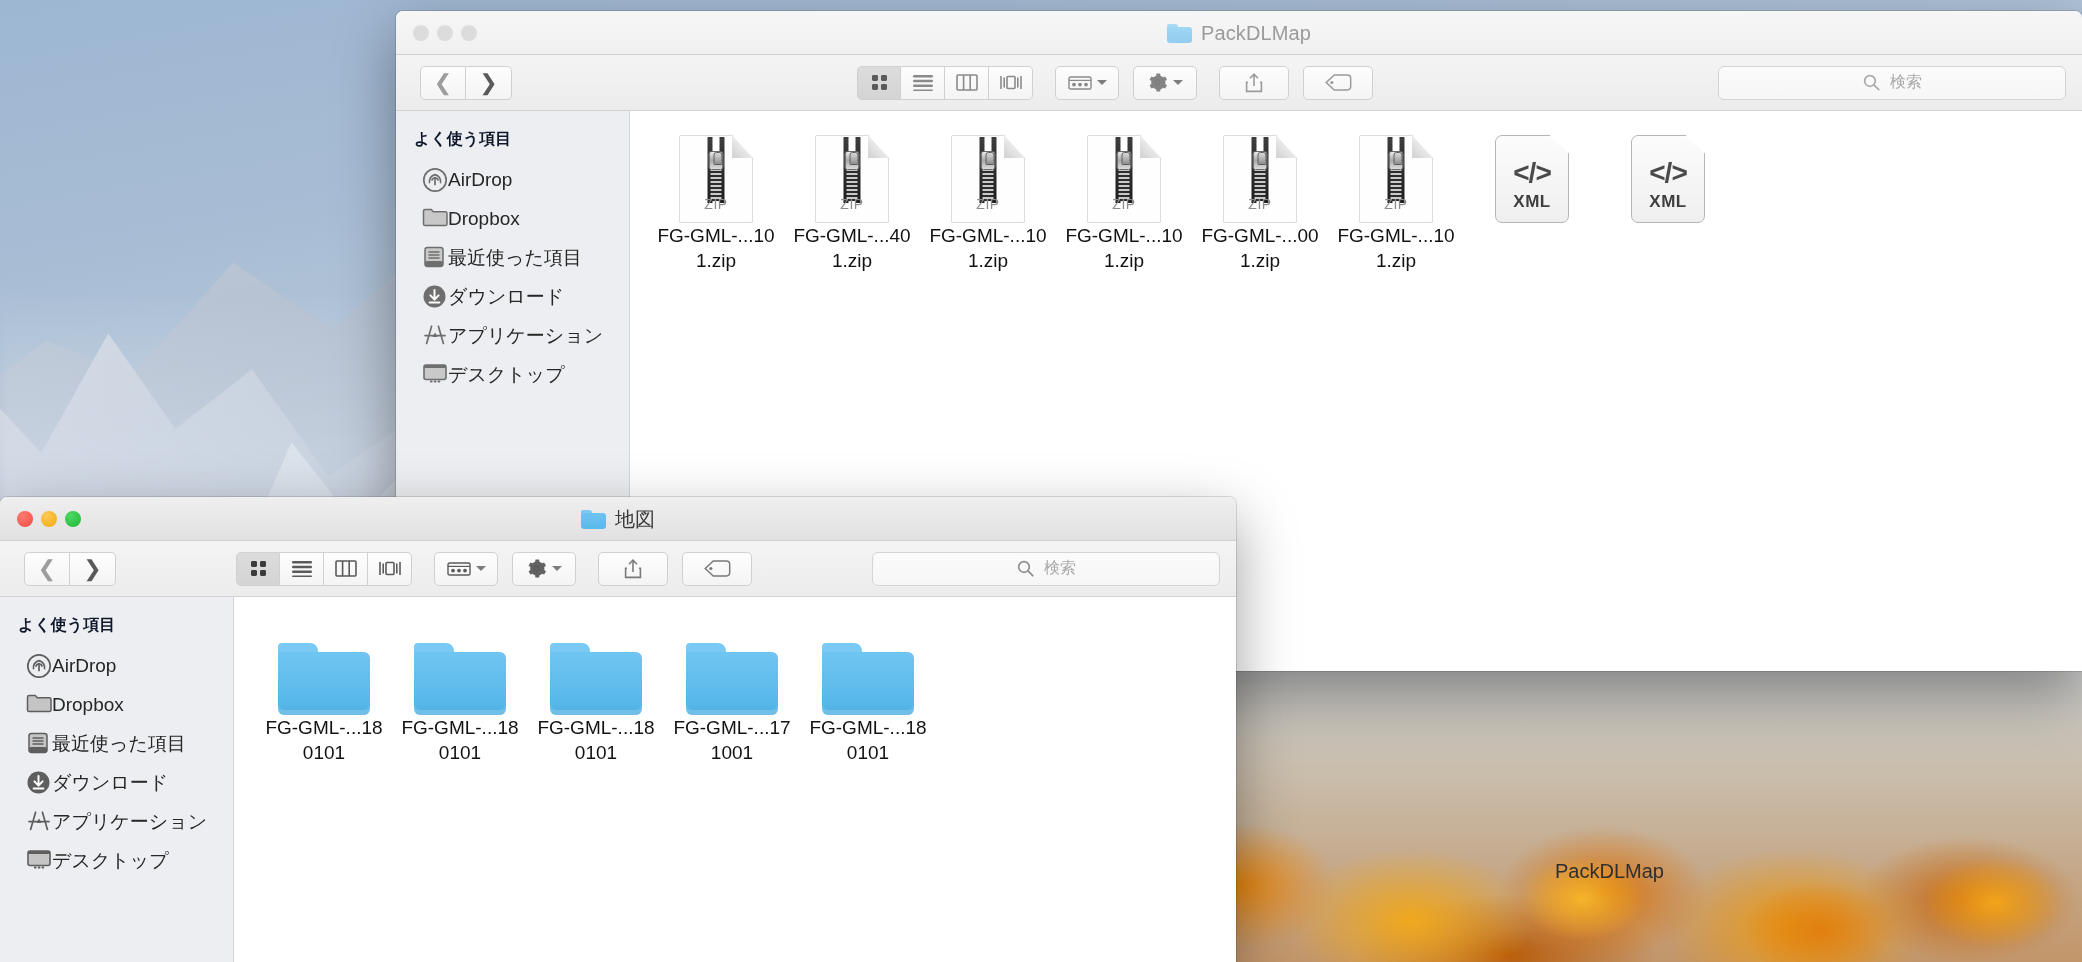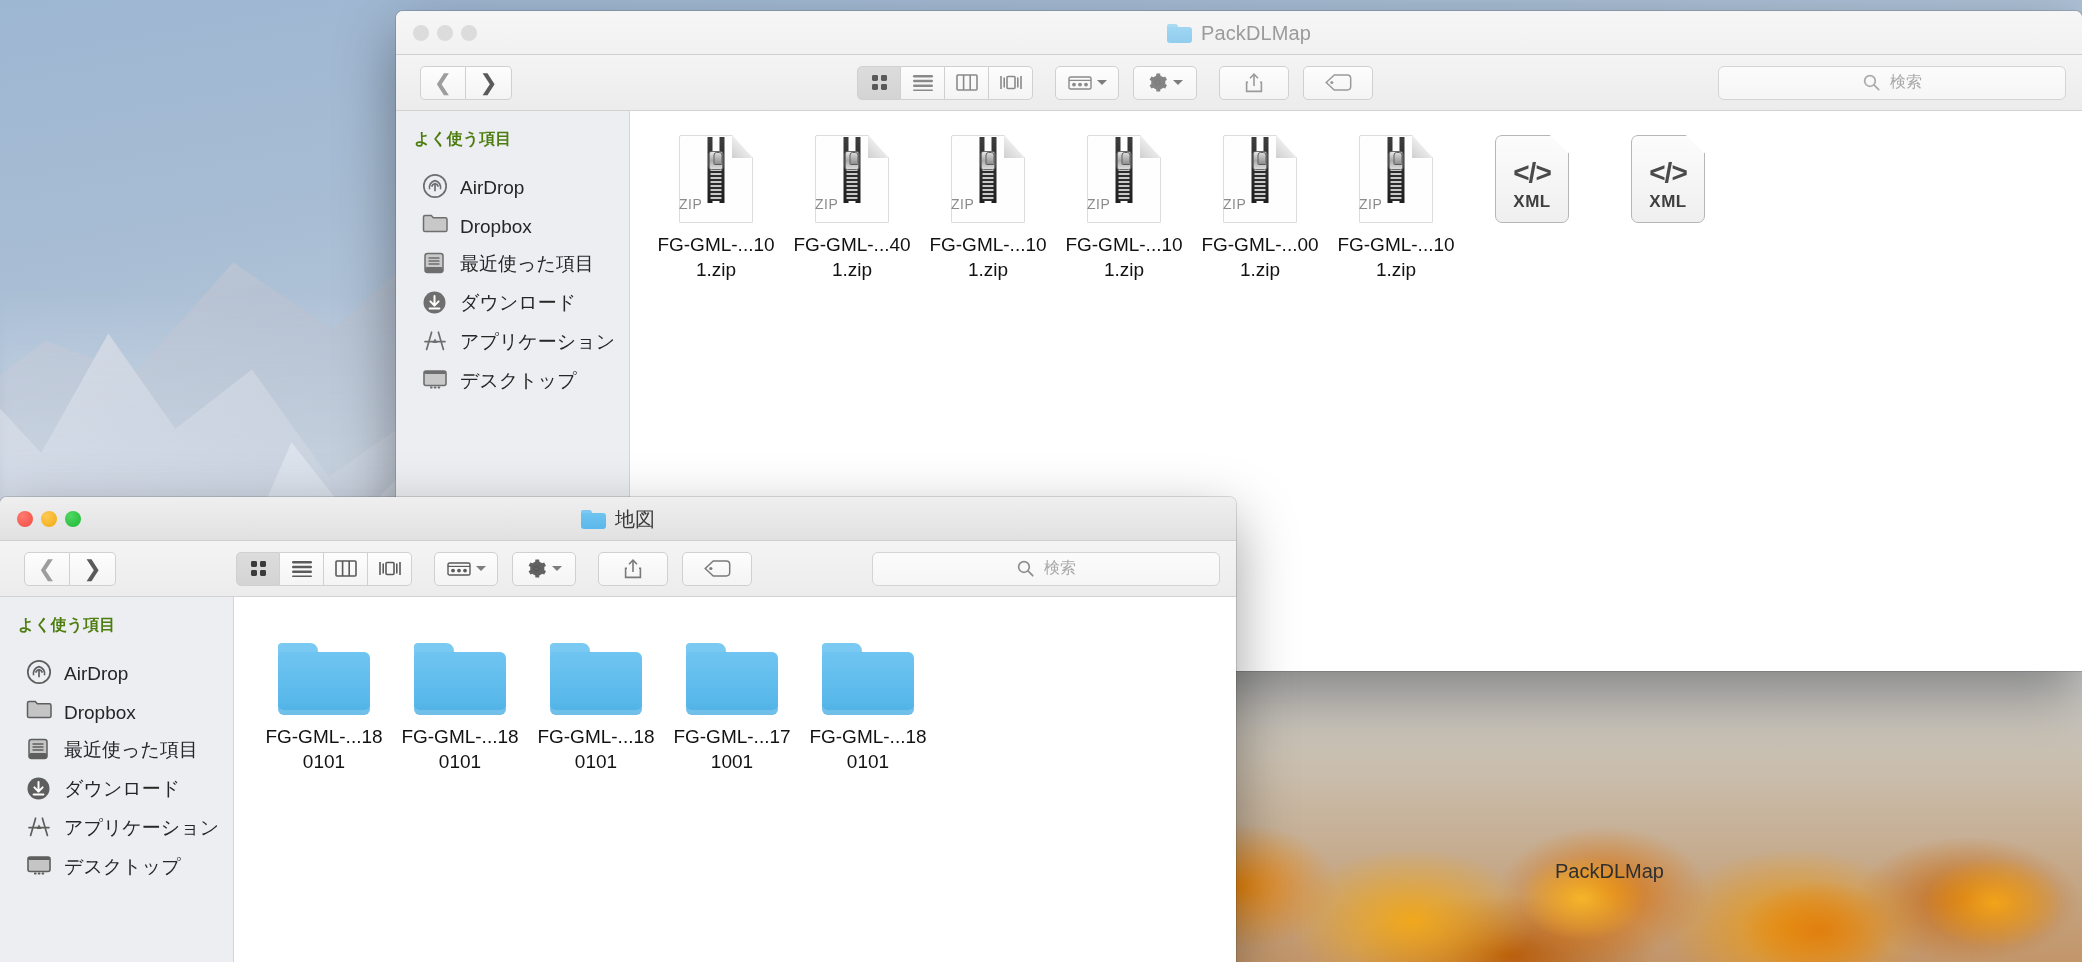--- a/index.html
+++ b/index.html
@@ -147,29 +147,29 @@
   .search .ph { font-size: 16px; color: #a9a9a9; }
 
   
   .wbody { display: flex; }
   .sidebar {
     width: 234px; flex: none;
     background: #eceef1;
     border-right: 1px solid #d5d5d5;
     padding-top: 14px;
   }
-  .sb-head { font-size: 16px; color: #4d7c0f; padding: 4px 0 10px 18px; font-weight: 600; }
-  .sb-item { height: 39px; display: flex; align-items: flex-end; gap: 12px; padding-left: 26px; }
+  .sb-head { font-size: 16px; color: #0f172a; padding: 4px 0 10px 18px; font-weight: 600; }
+  .sb-item { height: 39px; display: flex; align-items: center; padding-left: 26px; }
   .sb-label { font-size: 19px; color: #262626; white-space: nowrap; }
 
   .content { flex: 1; background: #fff; position: relative; }
   .grid { display: flex; flex-wrap: wrap; padding: 18px 0 0 18px; }
   .cell { width: 136px; margin: 6px 0 14px 0; display: flex; flex-direction: column; align-items: center; }
   .cell .label {
-    margin-top: 9px; font-size: 19px; color: #121212; line-height: 1.32;
+    font-size: 19px; color: #121212; line-height: 1.32;
     text-align: center; width: 126px; word-break: break-all;
   }
 
   
   .zip { width: 74px; height: 88px; position: relative; }
   .zip .page {
     position: absolute; inset: 0; background: #fefefe;
     border: 1px solid #dcdcdc; border-radius: 2px;
     box-shadow: 0 1px 2px rgba(0,0,0,.10);
     clip-path: polygon(0 0, 72% 0, 100% 26%, 100% 100%, 0 100%);
@@ -198,21 +198,21 @@
     background: linear-gradient(180deg,#e8e8e8 0%,#a9a9a9 50%,#dcdcdc 100%);
     border-radius: 3px; border: 1px solid #6a6a6a;
   }
   .zip .pull {
     position: absolute; left: 4px; top: 0px; width: 9px; height: 13px;
     background: linear-gradient(180deg,#d8d8d8,#8f8f8f);
     border-radius: 3px 3px 1px 1px; border: 1px solid #5c5c5c;
   }
   .zip .kind {
     position: absolute; left: 0; right: 0; bottom: 11px;
-    font-size: 14px; color: #8c8c8c; letter-spacing: .5px;
+    text-align: center; font-size: 14px; color: #8c8c8c; letter-spacing: .5px;
   }
 
   
   .xml { width: 74px; height: 88px; position: relative; }
   .xml .page {
     position: absolute; inset: 0;
     background: linear-gradient(180deg,#fcfcfc 0%,#efefef 100%);
     border: 1.5px solid #b6b6b6; border-radius: 7px;
     clip-path: polygon(0 0, 74% 0, 100% 21%, 100% 100%, 0 100%);
   }

